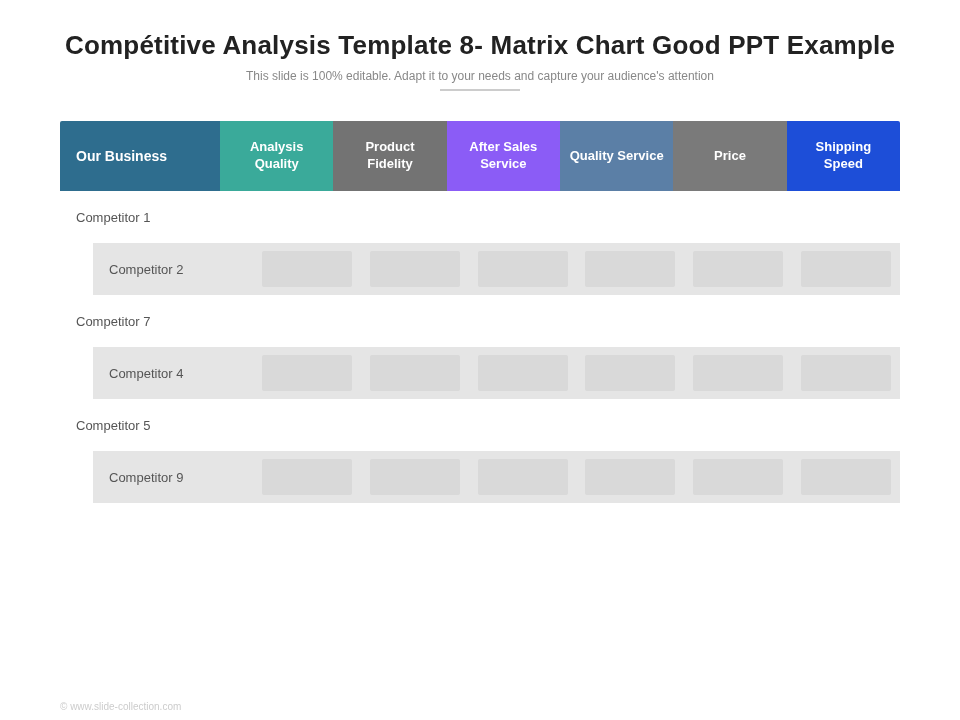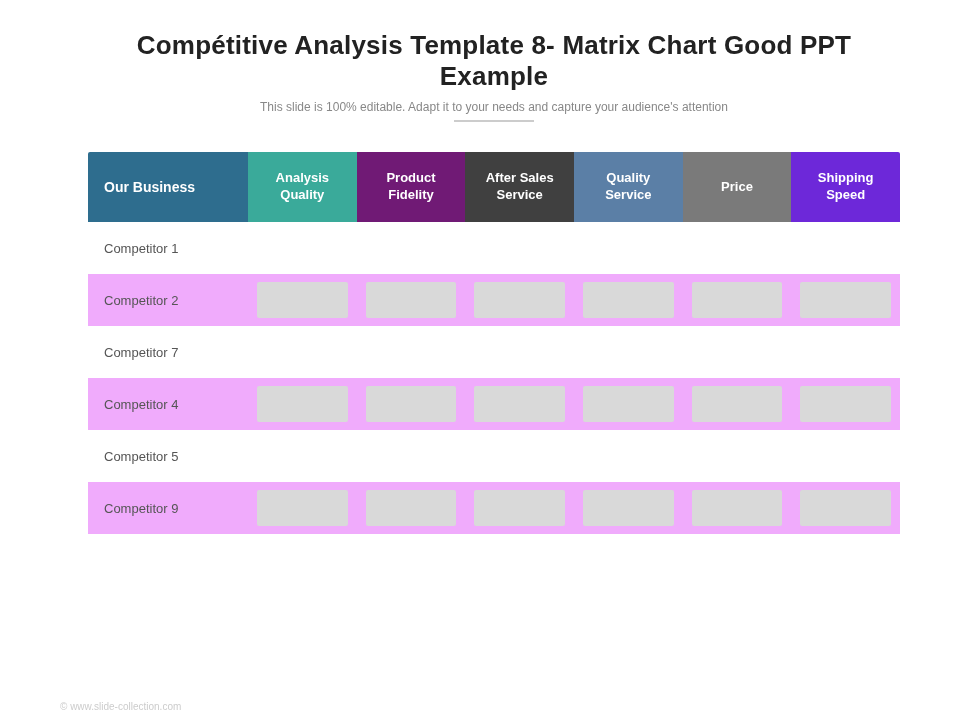--- a/index.html
+++ b/index.html
@@ -12,21 +12,21 @@
       overflow: hidden;
     }
 
     .slide {
       width: 960px;
       height: 720px;
       background: #ffffff;
       display: flex;
       flex-direction: column;
       align-items: center;
-      padding: 30px 60px 20px 88px;
+      padding: 30px 60px 20px 60px;
       position: relative;
     }
 
     .slide-title {
       font-size: 26px;
       font-weight: 700;
       color: #222222;
       text-align: center;
       margin-bottom: 8px;
       letter-spacing: 0.2px;
@@ -77,57 +77,58 @@
       justify-content: flex-start;
       padding-left: 16px;
       font-size: 14px;
     }
 
     .header-cell.product-quality {
       background: #3aaa9a;
     }
 
     .header-cell.product-fidelity {
-      background: #701a75;
+      background: #737373;
     }
 
     .header-cell.after-sales {
-      background: #404040;
+      background: #8b5cf6;
     }
 
     .header-cell.customer-service {
       background: #5b7fa6;
     }
 
     .header-cell.price {
       background: #7a7a7a;
     }
 
     .header-cell.shipping-speed {
-      background: #6d28d9;
+      background: #1d4ed8;
       border-radius: 0 2px 0 0;
       text-align: center;
     }
 
     
     .data-rows {
       display: flex;
       flex-direction: column;
     }
 
     .data-row {
       display: grid;
       grid-template-columns: 160px repeat(6, 1fr);
       gap: 0;
       min-height: 52px;
       align-items: center;
     }
 
     .data-row.shaded {
-      background: #f0abfc;
+      background: #e5e5e5;
+      margin-left: 33px;
     }
 
     .data-row.plain {
       background: #ffffff;
     }
 
     .row-label {
       padding: 10px 16px;
       font-size: 13px;
       color: #555555;

